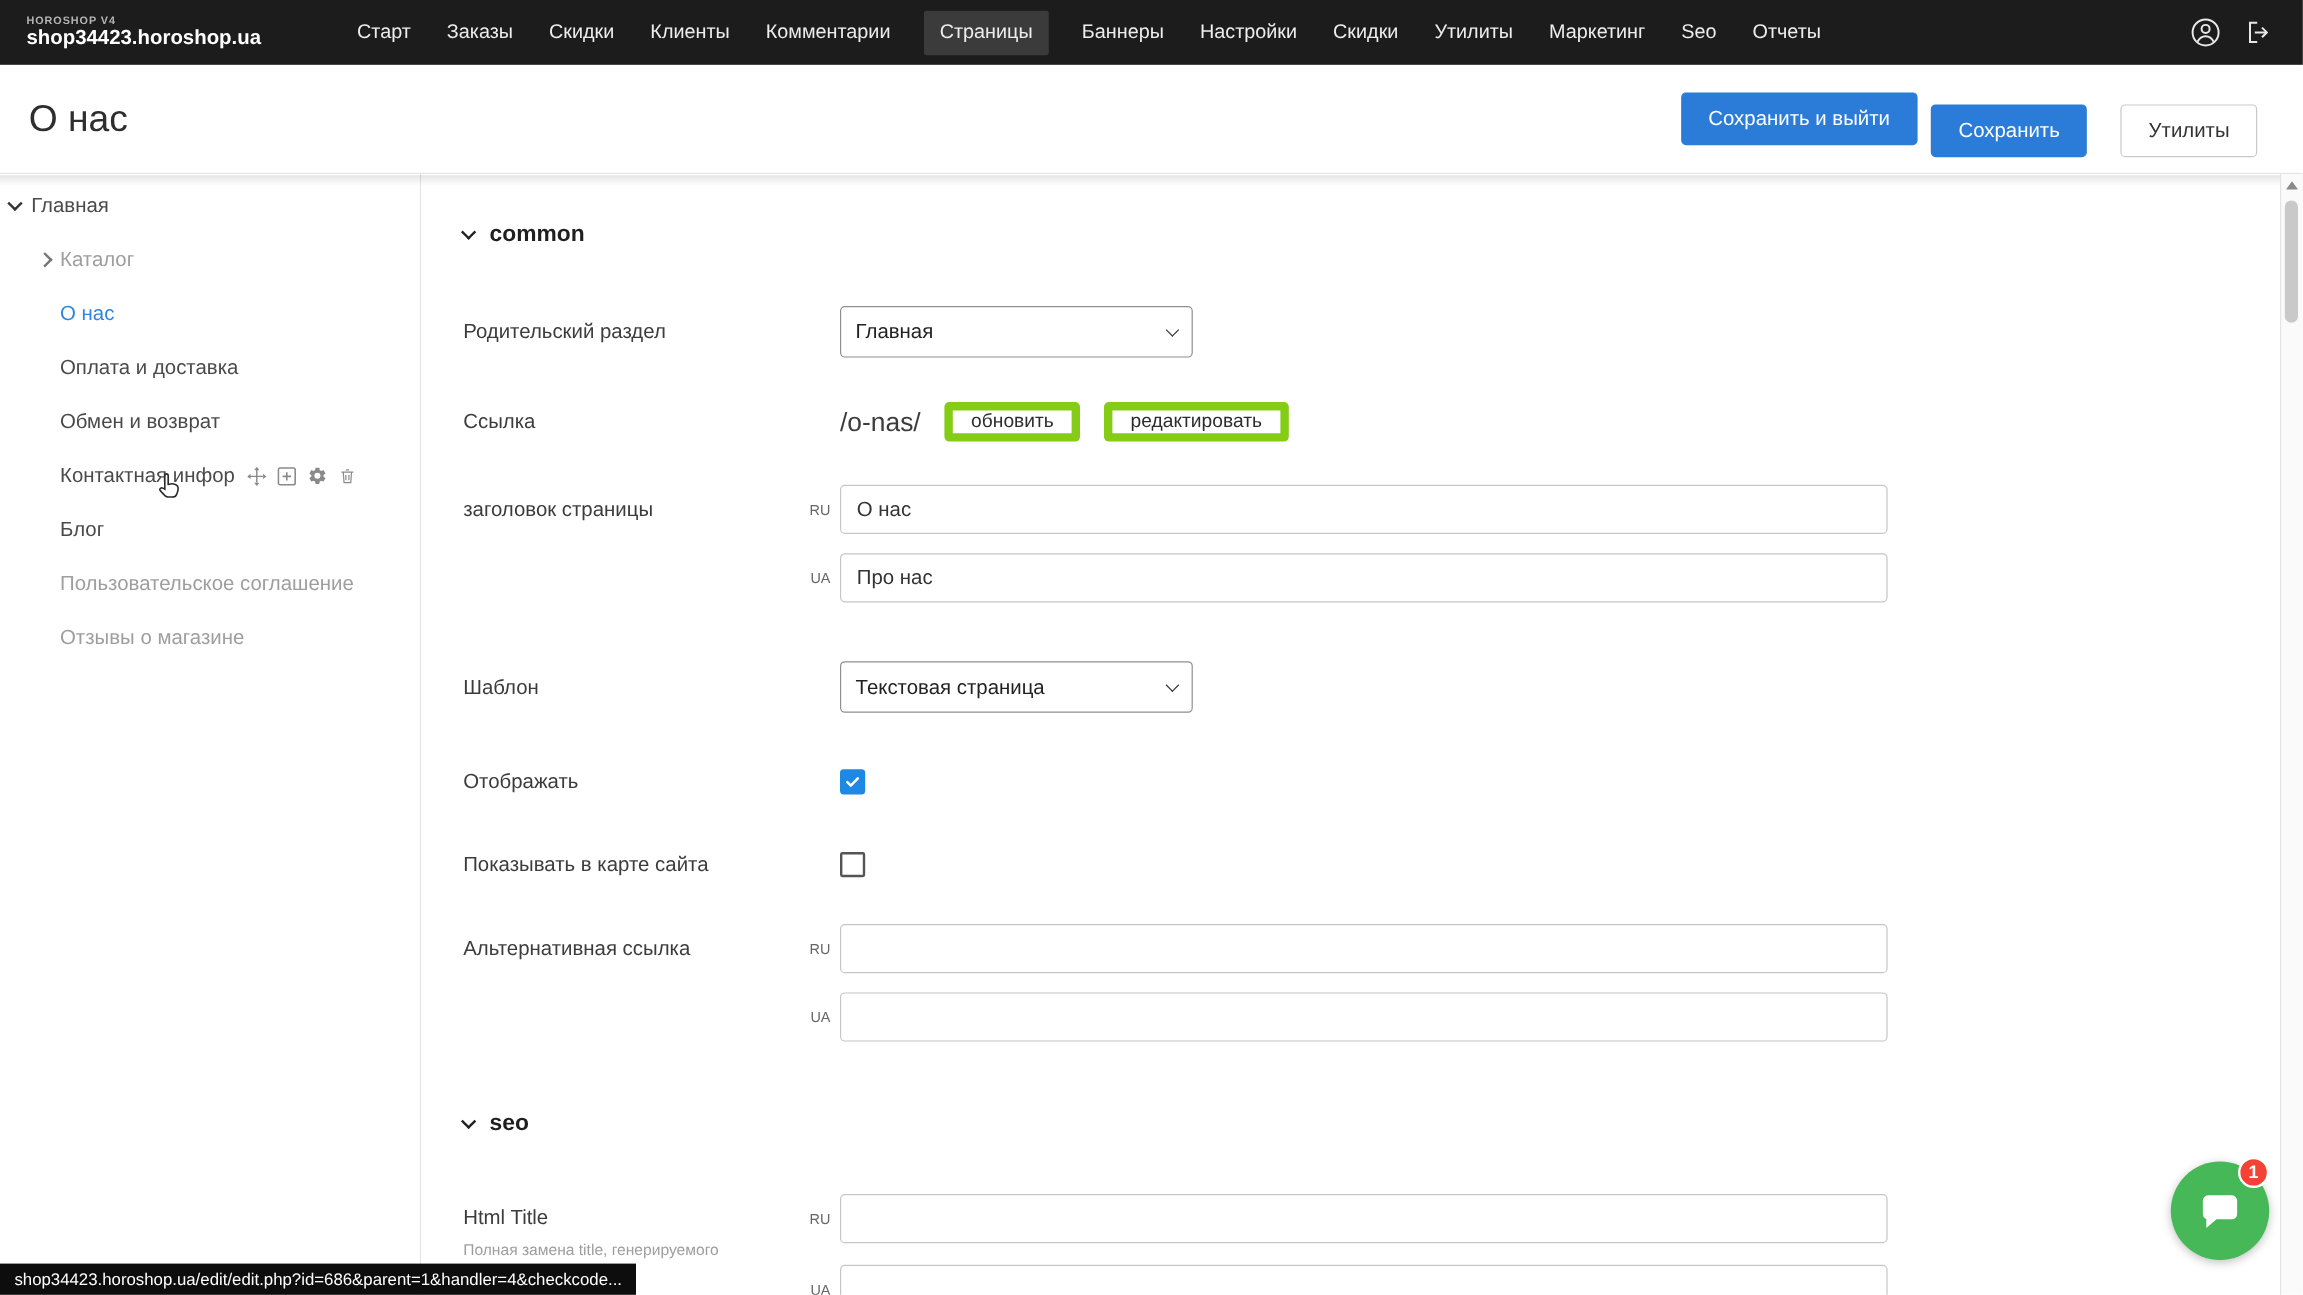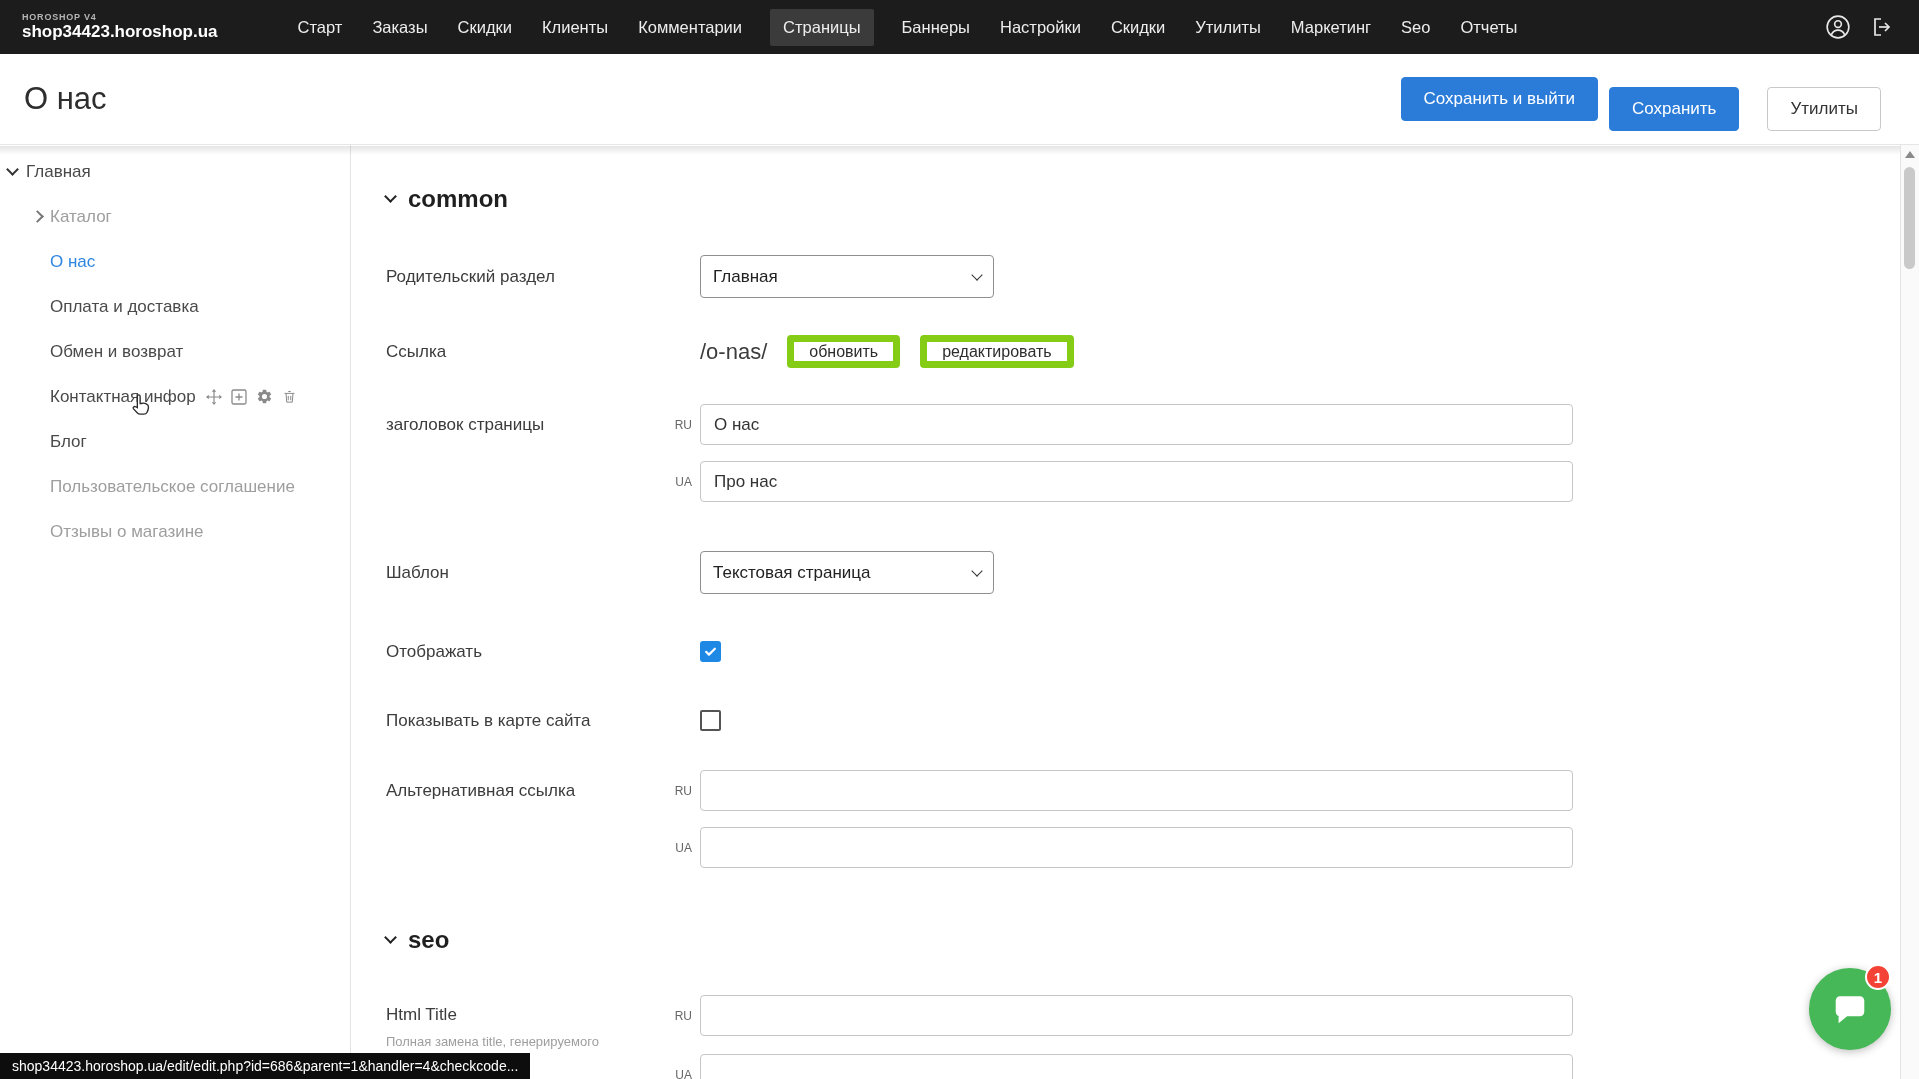--- a/index.html
+++ b/index.html
@@ -50,21 +50,21 @@
   .chev.right { transform:rotate(-45deg); }
   .tree-chev0 { color:#333; margin-right:9px; }
   .tree-chev1 { color:#777; position:absolute; left:33px; }
   .row-icons { display:inline-flex; align-items:center; gap:9px; margin-left:10px; }
   .row-icons span { display:inline-flex; cursor:pointer; }
 
   
   .content { position:absolute; left:351px; top:145px; width:1549px; height:934px;
     background:#fff; overflow:hidden; }
   .section-head { position:absolute; left:35px; display:flex; align-items:center; gap:13px;
-    font-weight:bold; font-size:24px; color:#1f1f1f; cursor:pointer; }
+    font-weight:bold; font-size:19px; color:#1f1f1f; cursor:pointer; }
   .sec-chev { width:9px; height:9px; border-width:2.2px; color:#222; margin-top:-2px; }
   .row { position:absolute; left:35px; height:41px; display:flex; align-items:center; }
   .flabel { width:314px; font-size:17px; color:#3c3c3c; }
   .flabel.narrow { width:276px; }
   .lang-tag { width:30px; text-align:right; font-size:12px; color:#666; margin-right:8px; }
   .tinput { width:873px; height:41px; border:1px solid #c6c6c6; border-radius:4px;
     font-size:17px; color:#333; padding:0 13px; font-family:inherit; outline:none; }
   .selectbox { width:294px; height:43px; border:1px solid #8f8f8f; border-radius:4px;
     display:flex; align-items:center; font-size:17px; color:#222; padding:0 12px;
     cursor:pointer; background:#fff; }

